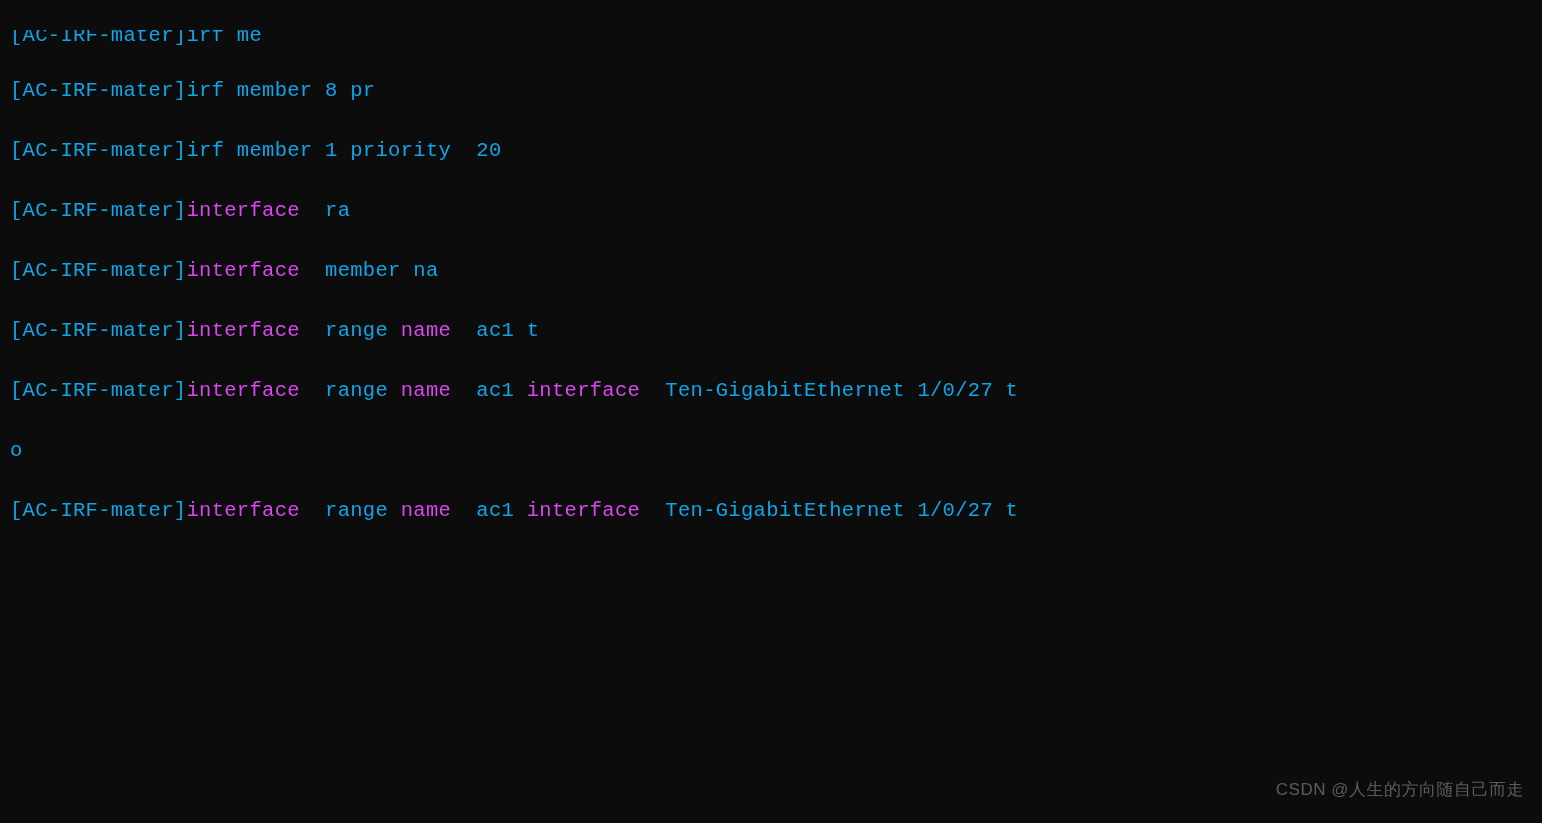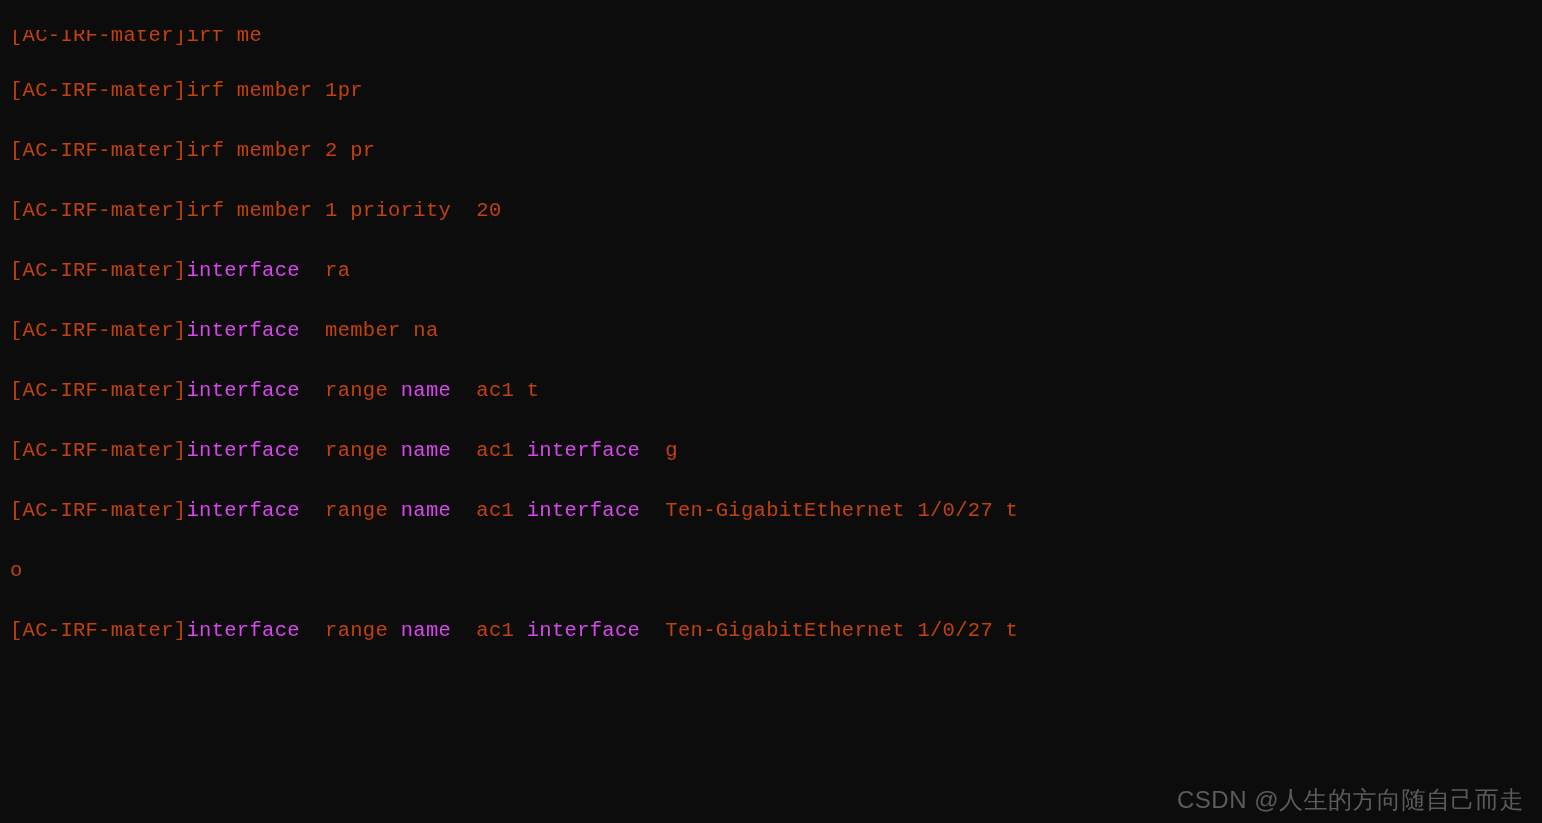--- a/index.html
+++ b/index.html
@@ -10,53 +10,51 @@
       font-size: 20.5px;
       line-height: 30px;
       color: #cccccc;
       letter-spacing: 0.3px;
       overflow: hidden;
     }
     .terminal {
       padding: 0 10px;
       white-space: pre-wrap;
     }
-    .white { color: #c2410c; }
+    .white { color: #0ea5e9; }
     .orange { color: #d946ef; }
     .watermark {
       position: fixed;
       right: 18px;
-      bottom: 8px;
+      bottom: 18px;
       color: rgba(170,170,170,0.5);
-      font-size: 24px;
+      font-size: 17px;
       font-family: sans-serif;
       letter-spacing: 0.5px;
     }
     .topslice {
       height: 16px;
       overflow: hidden;
       position: relative;
     }
     .topslice-inner{
       position: absolute;
       bottom: -5px;
     }
   </style>
 </head>
 <body>
 
 <div class="terminal">
 <div class="topslice"><div class="topslice-inner"><span class="white">[AC-IRF-mater]irf me</span></div></div>
-<div><span class="white">[AC-IRF-mater]</span><span class="white">irf member 1pr</span></div>
-<div><span class="white">[AC-IRF-mater]</span><span class="white">irf member 2 pr</span></div>
+<div><span class="white">[AC-IRF-mater]</span><span class="white">irf member 8 pr</span></div>
 <div><span class="white">[AC-IRF-mater]</span><span class="white">irf member 1 priority  20</span></div>
 <div><span class="white">[AC-IRF-mater]</span><span class="orange">interface</span><span class="white">  ra</span></div>
 <div><span class="white">[AC-IRF-mater]</span><span class="orange">interface</span><span class="white">  member na</span></div>
 <div><span class="white">[AC-IRF-mater]</span><span class="orange">interface</span><span class="white">  range </span><span class="orange">name</span><span class="white">  ac1 t</span></div>
-<div><span class="white">[AC-IRF-mater]</span><span class="orange">interface</span><span class="white">  range </span><span class="orange">name</span><span class="white">  ac1 </span><span class="orange">interface</span><span class="white">  g</span></div>
 <div><span class="white">[AC-IRF-mater]</span><span class="orange">interface</span><span class="white">  range </span><span class="orange">name</span><span class="white">  ac1 </span><span class="orange">interface</span><span class="white">  Ten-GigabitEthernet 1/0/27 t</span></div>
 <div><span class="white">o</span></div>
 <div><span class="white">[AC-IRF-mater]</span><span class="orange">interface</span><span class="white">  range </span><span class="orange">name</span><span class="white">  ac1 </span><span class="orange">interface</span><span class="white">  Ten-GigabitEthernet 1/0/27 t</span></div>
 
 
 
 
 
 
 

